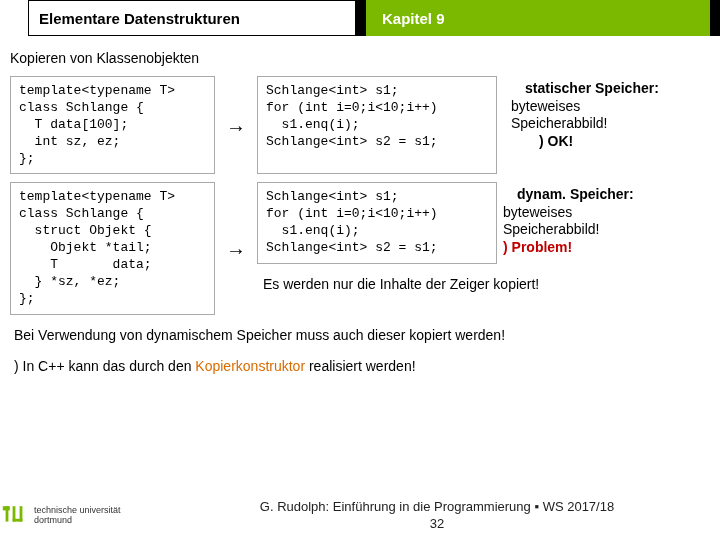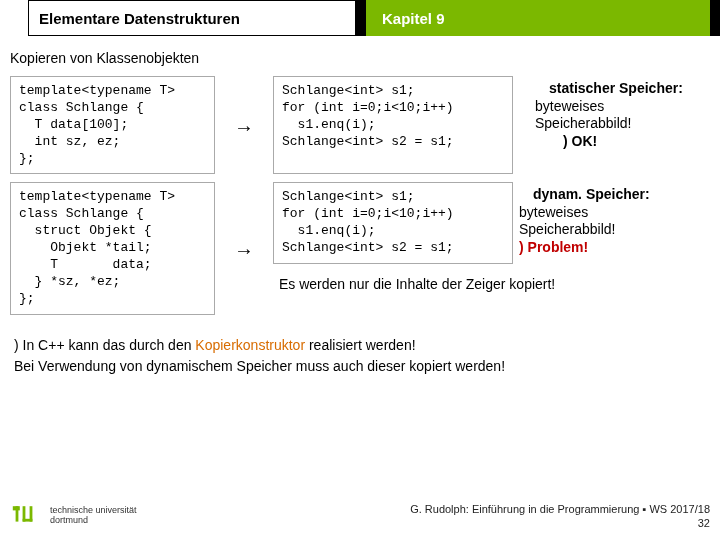--- a/index.html
+++ b/index.html
@@ -3,35 +3,35 @@
 <meta charset="utf-8">
 <style>
   * { box-sizing: border-box; margin: 0; padding: 0; }
   body { font-family: Arial, Helvetica, sans-serif; background: #fff; width: 720px; height: 540px; position: relative; }
   .header { display: flex; height: 36px; margin-left: 28px; }
   .header-left { flex: 0 0 328px; background: #fff; border: 1px solid #000; display: flex; align-items: center; padding-left: 10px; font-weight: bold; font-size: 15px; }
   .header-gap { flex: 0 0 10px; background: #000; }
   .header-right { flex: 1; background: #7bb800; color: #fff; display: flex; align-items: center; padding-left: 16px; font-weight: bold; font-size: 15px; }
   .header-end { flex: 0 0 10px; background: #000; }
   .subtitle { font-weight: normal; font-size: 14px; padding: 14px 10px 10px 10px; }
-  .grid { display: grid; grid-template-columns: 205px 26px 240px 210px; grid-template-rows: auto auto; gap: 8px 16px; padding: 0 10px; }
+  .grid { display: grid; grid-template-columns: 205px 26px 240px 210px; grid-template-rows: auto auto; gap: 8px 8px; padding: 0 10px; }
   .codebox { border: 1px solid #aaa; background: #fff; padding: 6px 8px; font-family: "Courier New", monospace; font-size: 13px; line-height: 1.3; white-space: pre; }
   .arrow { display: flex; align-items: center; justify-content: center; font-size: 20px; }
   .annot { padding: 4px 6px; font-size: 14px; line-height: 1.25; }
   .annot b { font-weight: bold; margin-left: 14px; }
   .ok { color: #000000; font-weight: bold; margin-left: 28px; }
   .problem { color: #c00000; font-weight: bold; text-align: right; }
   .pointer-note { grid-column: 3 / span 2; padding: 6px 6px 0 6px; font-size: 14px; }
   .bottom-text { padding: 10px 14px 4px 14px; font-size: 14px; line-height: 1.5; }
   .orange { color: #d86c00; }
   .footer { position: absolute; bottom: 0; left: 0; right: 0; height: 48px; display: flex; align-items: center; }
-  .footer-left { flex: 0 0 180px; display: flex; align-items: center; padding-left: 10px; gap: 12px; }
+  .footer-left { flex: 0 0 180px; display: flex; align-items: center; gap: 6px; }
   .tu-mark { width: 28px; height: 28px; }
   .tu-text { font-size: 9px; line-height: 1.1; color: #333; }
-  .footer-right { flex: 1; text-align: right; padding-right: 10px; font-size: 11px; color: #222; line-height: 1.3; }
+  .footer-right { flex: 1; text-align: center; padding-right: 26px; font-size: 13px; color: #222; line-height: 1.3; }
   .row2-left { grid-row: 2; grid-column: 1; }
   .row2-arrow { grid-row: 2; grid-column: 2; }
   .annot-stack { display:flex; flex-direction:column; gap:6px; }
 </style>
 </head>
 <body>
 
 <div class="header">
   <div class="header-left">Elementare Datenstrukturen</div>
   <div class="header-gap"></div>
@@ -79,24 +79,24 @@
         <span>byteweises</span><br>
         <span>Speicherabbild!</span><br>
         <span class="problem">) Problem!</span>
       </div>
     </div>
     <div class="pointer-note" style="grid-column:auto;">Es werden nur die Inhalte der Zeiger kopiert!</div>
   </div>
 </div>
 
 <div class="bottom-text">
+  <p>Bei Verwendung von dynamischem Speicher muss auch dieser kopiert werden!</p>
   <p style="margin-top:10px;">
     <span>) In C++ kann das durch den </span><span class="orange">Kopierkonstruktor</span><span> realisiert werden!</span>
   </p>
-  <p>Bei Verwendung von dynamischem Speicher muss auch dieser kopiert werden!</p>
 </div>
 
 <div class="footer">
   <div class="footer-left">
     <svg class="tu-mark" viewBox="0 0 40 40">
       <rect x="4" y="6" width="10" height="6" fill="#7bb800"></rect>
       <rect x="8" y="6" width="4" height="22" fill="#7bb800"></rect>
       <rect x="18" y="6" width="4" height="22" fill="#7bb800"></rect>
       <rect x="28" y="6" width="4" height="22" fill="#7bb800"></rect>
       <rect x="18" y="24" width="14" height="4" fill="#7bb800"></rect>

